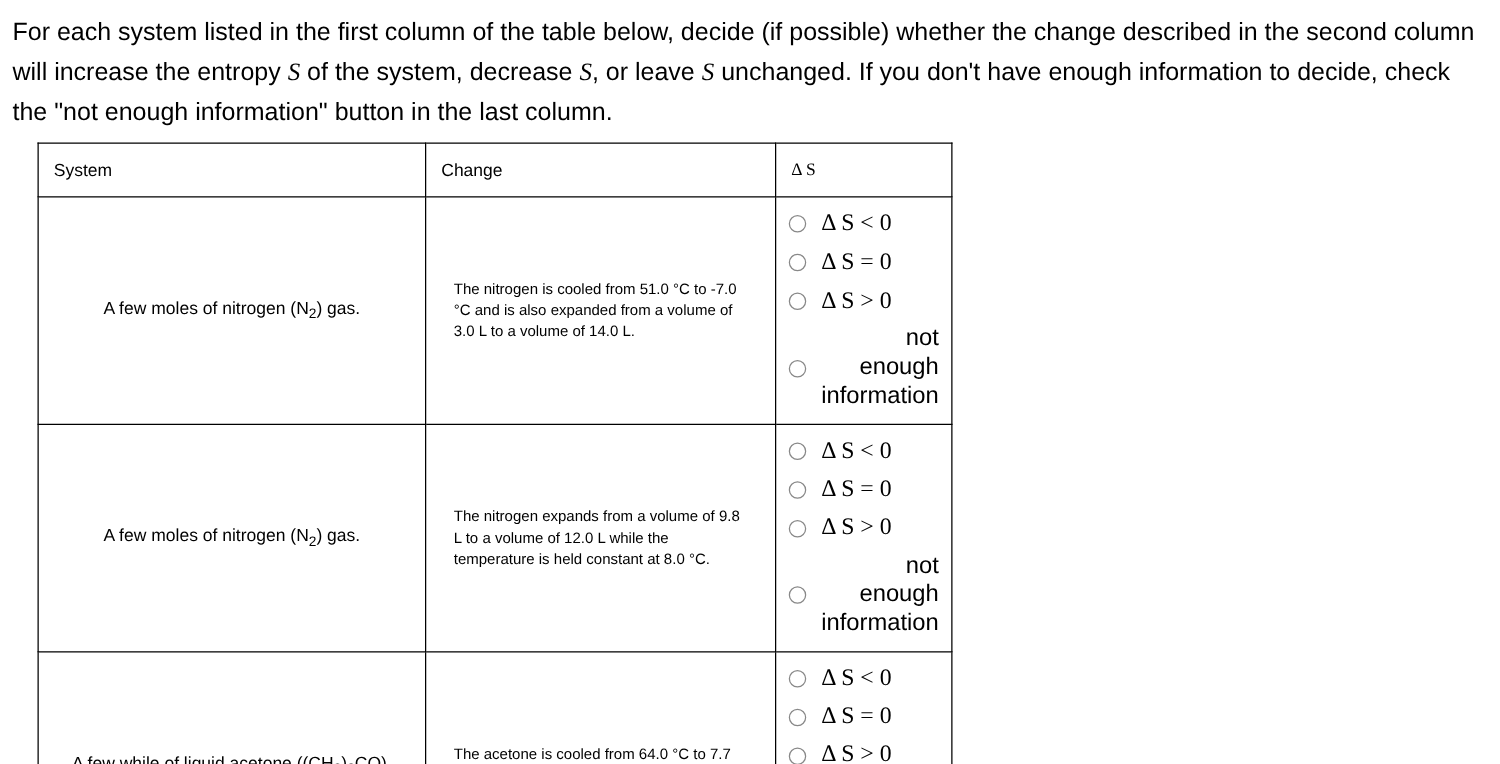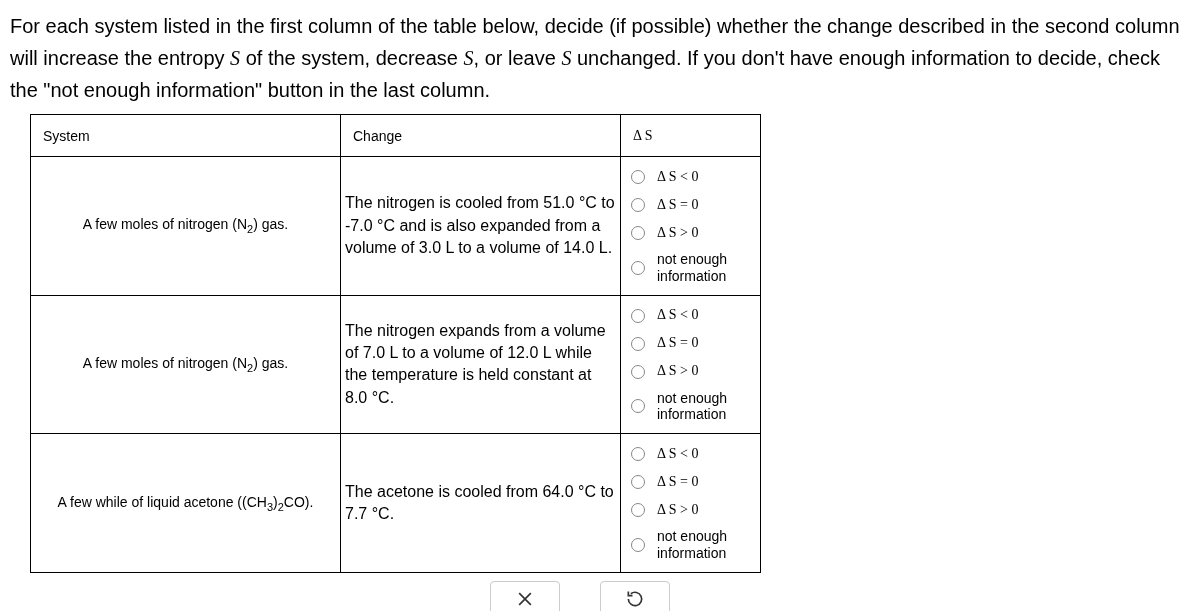--- a/index.html
+++ b/index.html
@@ -36,22 +36,22 @@
     }
     .col-system { width: 310px; }
     .col-change { width: 280px; }
     .col-ds { width: 140px; }
     td.system-cell {
       padding: 10px 14px;
       font-size: 14px;
       text-align: center;
     }
     td.change-cell {
-      padding: 10px 4px;
-      font-size: 16px;
+      padding: 10px 22px;
+      font-size: 12px;
       line-height: 1.4;
     }
     td.ds-cell {
       padding: 6px 0;
     }
     .option-row {
       display: flex;
       align-items: center;
       padding: 4px 10px;
       min-height: 28px;
@@ -59,22 +59,23 @@
     .radio {
       width: 14px;
       height: 14px;
       border: 1.5px solid #888;
       border-radius: 50%;
       margin-right: 12px;
       flex-shrink: 0;
       cursor: pointer;
     }
     .option-label {
-      font-size: 14px;
+      font-size: 19px;
       line-height: 1.2;
+      text-align: right;
     }
     .delta-s {
       font-family: 'Times New Roman', serif;
     }
     .sub { font-size: 11px; vertical-align: sub; }
     .controls {
       display: flex;
       gap: 40px;
       margin-left: 480px;
       margin-top: 8px;
@@ -132,21 +133,21 @@
             <span class="radio"></span>
             <span class="option-label">not enough information</span>
           </div>
       </td>
     </tr>
 
     <tr>
       <td class="system-cell">
         <span>A few moles of nitrogen (N</span><span class="sub">2</span><span>) gas.</span>
       </td>
-      <td class="change-cell">The nitrogen expands from a volume of 7.0 L to a volume of 12.0 L while the temperature is held constant at 8.0 °C.</td>
+      <td class="change-cell">The nitrogen expands from a volume of 9.8 L to a volume of 12.0 L while the temperature is held constant at 8.0 °C.</td>
       <td class="ds-cell">
         <div class="option-row">
             <span class="radio"></span>
             <span class="option-label delta-s">Δ S &lt; 0</span>
           </div>
         <div class="option-row">
             <span class="radio"></span>
             <span class="option-label delta-s">Δ S = 0</span>
           </div>
         <div class="option-row">

